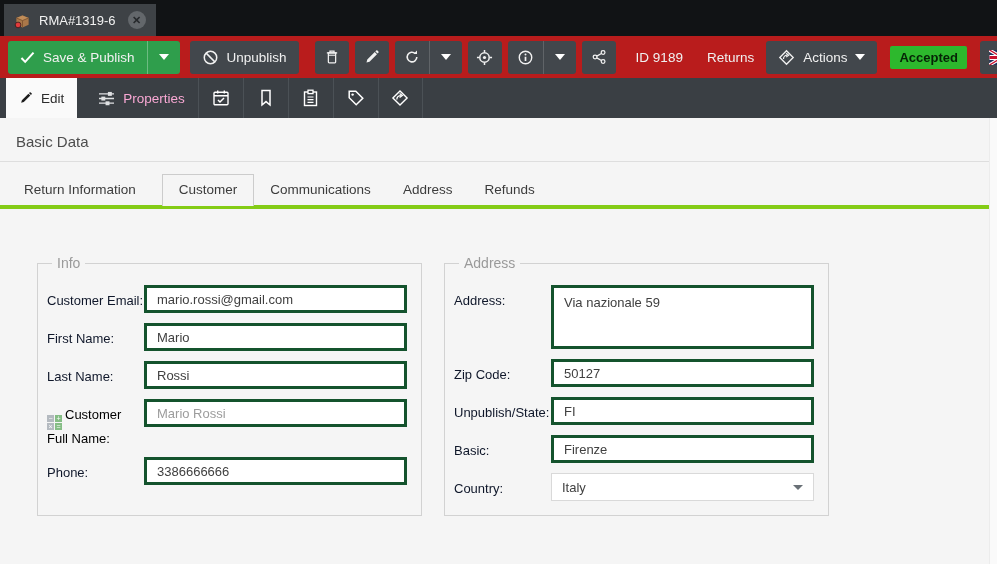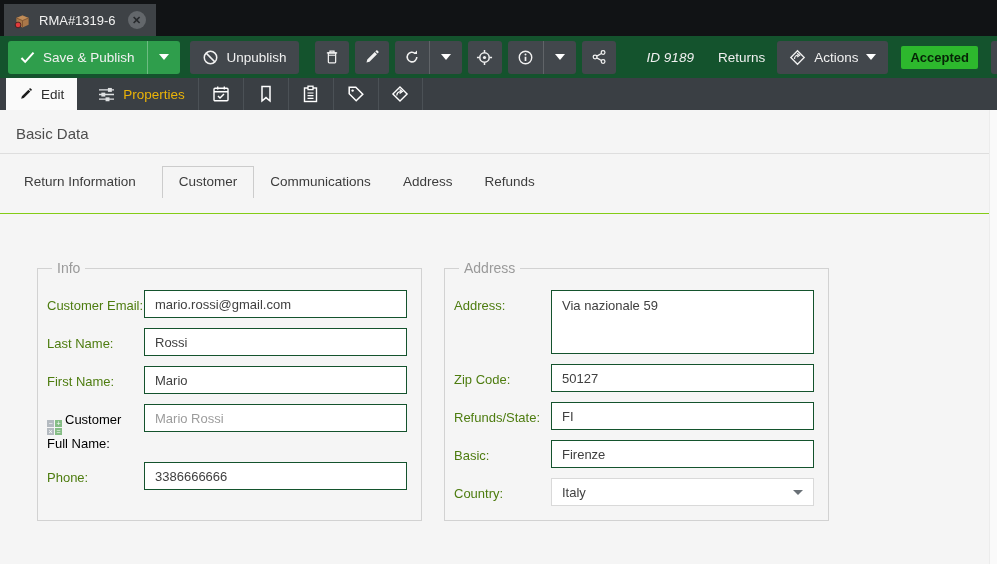--- a/index.html
+++ b/index.html
@@ -6,52 +6,52 @@
   html,body { margin:0; padding:0; }
   body { width:997px; height:564px; overflow:hidden; font-family:"Liberation Sans", sans-serif; }
   .app { width:997px; height:564px; display:flex; flex-direction:column; background:#f5f5f5; }
 
   
   .tabbar { height:36px; background:#111315; display:flex; align-items:flex-end; flex:none; }
   .file-tab { height:32px; margin-left:4px; background:#3e4246; display:flex; align-items:center; padding:0 10px; gap:8px; color:#f2f2f2; font-size:13px; }
   .file-tab .close { width:18px; height:18px; border-radius:50%; background:#63676b; color:#26292c; font-size:11px; font-weight:bold; display:flex; align-items:center; justify-content:center; margin-left:4px; cursor:pointer; line-height:1; }
 
   
-  .toolbar1 { height:42px; background:#14532d; display:flex; align-items:center; padding:18px 8px; flex:none;text-align:right; }
+  .toolbar1 { height:42px; background:#b91c1c; display:flex; align-items:center; padding:18px 8px; flex:none;text-align:right; }
   .btn { background:#42474c; height:33px; border-radius:3px; display:flex; align-items:stretch; color:#f1f1f1; font-size:13.5px; cursor:pointer; flex:none; }
   .seg { display:flex; align-items:center; gap:8px; padding:0 12px; }
   .seg.caret-seg { padding:0 11px; border-left:1px solid rgba(255,255,255,0.16); }
   .btn.green { background:#2f9e4c; }
   .btn.green .caret-seg { border-left-color:rgba(255,255,255,0.30); }
   .btn.icon-only { width:34px; align-items:center; justify-content:center; }
   .mr6 { margin-right:6px; } .mr10 { margin-right:10px; } .mr16 { margin-right:16px; }
   .plain-label { color:#f0f0f0; font-size:13.5px; margin:0 12px; white-space:nowrap; }
   .actions-btn { margin-left:auto; }
   .badge { background:#2db82d; color:#062406; font-size:13px; font-weight:600; padding:4px 9px; border-radius:2px; margin:0 13px; flex:none; }
 
   
-  .toolbar2 { height:32px; background:#3a3f44; display:flex; align-items:stretch; flex:none; }
-  .r2-tab { display:flex; align-items:center; gap:8px; padding:0 13px; color:#eab308; font-size:13.5px; cursor:pointer; }
+  .toolbar2 { height:40px; background:#3a3f44; display:flex; align-items:stretch; flex:none; }
+  .r2-tab { display:flex; align-items:center; gap:8px; padding:0 13px; color:#f9a8d4; font-size:13.5px; cursor:pointer; }
   .r2-tab.active { background:#fafafa; color:#2c2c2c; }
   .r2-div { border-left:1px solid #4b5156; }
   .r2-icon-btn { width:45px; display:flex; align-items:center; justify-content:center; cursor:pointer; }
 
   
   .content { flex:1; position:relative; background:#f5f5f5; overflow:hidden; }
   .page-title { padding:15px 16px 11px; font-size:15px; color:#4d4d4d; }
   .title-divider { border-bottom:1px solid #dedede; margin-right:8px; }
-  .tabstrip { display:flex; align-items:flex-end; padding:12px 8px 16px; border-bottom:1px solid #84cc16; margin-right:8px; }
+  .tabstrip { display:flex; align-items:flex-end; padding:12px 8px 0; border-bottom:4px solid #84cc16; margin-right:8px; }
   .ctab { padding:7px 16px 8px; font-size:13.5px; color:#3c3c3c; cursor:pointer; white-space:nowrap; }
   .ctab.active { background:#f5f5f5; border:1px solid #cccccc; border-bottom:none; margin-bottom:-1px; padding-bottom:9px;margin-left:10px; }
   .form-area { display:flex; gap:22px; padding:46px 10px 0 37px; }
   fieldset { width:385px; border:1px solid #d2d2d2; margin:0; padding:4px 14px 14px 9px; min-width:0; }
   legend { font-size:14px; color:#9a9a9a; padding:0 5px; margin-left:5px; }
   .frow { display:flex; align-items:flex-start; margin-top:10px; }
-  .frow label { width:97px; flex:none; font-size:13px; color:#4d7c0f; padding-top:7px; line-height:17px; }
-  .txt { flex:1; height:28px; border:1px solid #14532d; background:#fff; padding:0 10px; font-size:13px; color:#404040; font-family:"Liberation Sans", sans-serif; outline:none; min-width:0; }
+  .frow label { width:97px; flex:none; font-size:13px; color:#0f172a; padding-top:7px; line-height:17px; }
+  .txt { flex:1; height:28px; border:3px solid #14532d; background:#fff; padding:0 10px; font-size:13px; color:#404040; font-family:"Liberation Sans", sans-serif; outline:none; min-width:0; }
   textarea.txt { height:64px; padding:7px 10px; resize:none; }
   .frow.calc label { color:#000000; }
   .frow.calc .txt { color:#9c9c9c; }
   .calc-icon { display:inline-grid; grid-template-columns:7px 7px; grid-auto-rows:7px; gap:1px; vertical-align:-2px; margin-right:3px; }
   .calc-icon i { font-style:normal; font-size:7px; line-height:7px; color:#fff; text-align:center; }
   .calc-icon i:nth-child(1){ background:#b4bac0; } .calc-icon i:nth-child(1)::before{ content:"−"; }
   .calc-icon i:nth-child(2){ background:#85bd85; } .calc-icon i:nth-child(2)::before{ content:"+"; }
   .calc-icon i:nth-child(3){ background:#b4bac0; } .calc-icon i:nth-child(3)::before{ content:"×"; }
   .calc-icon i:nth-child(4){ background:#85bd85; } .calc-icon i:nth-child(4)::before{ content:"="; }
   .fake-select { flex:1; height:28px; border:1px solid #d9d9d9; background:#fff; display:flex; align-items:center; justify-content:space-between; padding:0 10px; font-size:13px; color:#404040; cursor:pointer; min-width:0; }
@@ -164,21 +164,21 @@
 
     <div class="btn icon-only">
       <svg width="16" height="16" viewBox="0 0 18 18">
           <circle cx="13.6" cy="3.9" r="2.1" fill="none" stroke="#f1f1f1" stroke-width="1.4"></circle>
           <circle cx="4.6" cy="9" r="2.1" fill="none" stroke="#f1f1f1" stroke-width="1.4"></circle>
           <circle cx="13.6" cy="14.1" r="2.1" fill="none" stroke="#f1f1f1" stroke-width="1.4"></circle>
           <path d="M6.5 8l5.2-3M6.5 10l5.2 3" stroke="#f1f1f1" stroke-width="1.4"></path>
         </svg>
     </div>
 
-    <span class="plain-label" style="margin-left:31px;font-style:italic;">ID 9189</span>
+    <span class="plain-label" style="margin-left:20px;">ID 9189</span>
     <span class="plain-label">Returns</span>
 
     <div class="btn actions-btn">
       <div class="seg">
         <span>
           <svg width="17" height="17" viewBox="0 0 18 18">
               <path d="M9 1.9 16.1 9 9 16.1 1.9 9z" fill="none" stroke="#f1f1f1" stroke-width="1.4"></path>
               <path d="M5.8 10.6c0-2.8 1.9-4 4.1-4" fill="none" stroke="#f1f1f1" stroke-width="1.3"></path>
               <path d="M8.6 4.6l2.7 2-2.7 2" fill="none" stroke="#f1f1f1" stroke-width="1.3"></path>
             </svg>
@@ -274,26 +274,26 @@
     <div class="form-area">
 
       <fieldset>
         <legend>Info</legend>
 
         <div class="frow">
           <label>Customer Email:</label>
           <input class="txt" type="text" value="mario.rossi@gmail.com" style="">
         </div>
         <div class="frow">
+          <label>First Name:</label>
+          <input class="txt" type="text" value="Mario" style="">
+        </div>
+        <div class="frow">
           <label>Last Name:</label>
           <input class="txt" type="text" value="Rossi" style="">
-        </div>
-        <div class="frow">
-          <label>First Name:</label>
-          <input class="txt" type="text" value="Mario" style="">
         </div>
         <div class="frow calc">
           <label><span class="calc-icon">
                 <i></i>
                 <i></i>
                 <i></i>
                 <i></i>
               </span><span>Customer Full Name:</span></label>
           <input class="txt" type="text" readonly="" value="Mario Rossi" style="">
         </div>
@@ -308,21 +308,21 @@
 
         <div class="frow">
           <label>Address:</label>
           <textarea class="txt" style="">Via nazionale 59</textarea>
         </div>
         <div class="frow">
           <label>Zip Code:</label>
           <input class="txt" type="text" value="50127" style="">
         </div>
         <div class="frow">
-          <label>Refunds/State:</label>
+          <label>Unpublish/State:</label>
           <input class="txt" type="text" value="FI" style="">
         </div>
         <div class="frow">
           <label>Basic:</label>
           <input class="txt" type="text" value="Firenze" style="">
         </div>
         <div class="frow">
           <label>Country:</label>
           <div class="fake-select">
             <span>Italy</span>

